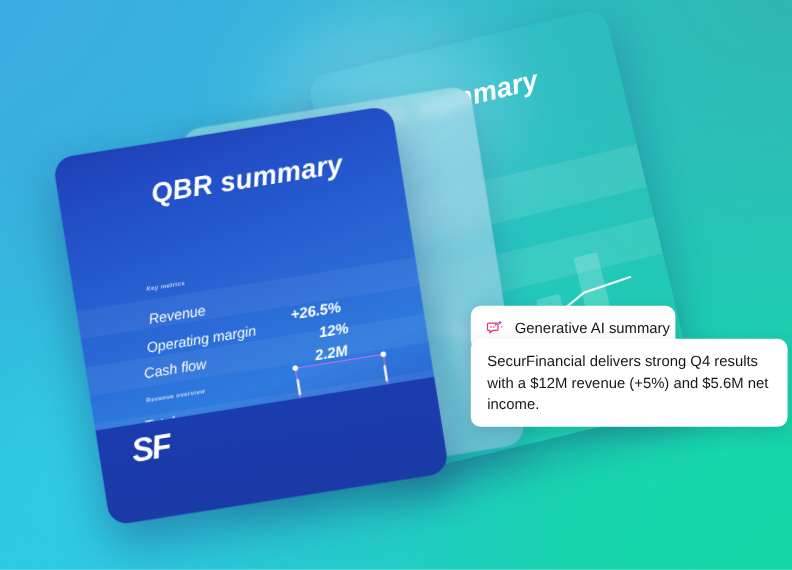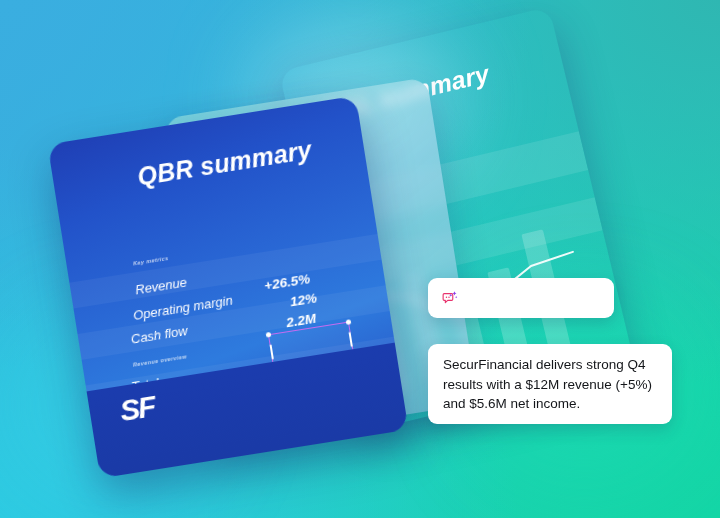--- a/index.html
+++ b/index.html
@@ -219,22 +219,22 @@
     gap: 9px;
     padding: 0 14px;
   }
   #ai-header-label {
     font-size: 13.5px;
     color: #14161A;
     white-space: nowrap;
   }
   #ai-body-panel {
     position: absolute;
-    left: 428px; top: 344px;
-    width: 244px; height: 80px;
+    left: 428px; top: 308px;
+    width: 288px; height: 80px;
     background: #ffffff;
     border-radius: 9px;
     box-shadow: 0 6px 16px rgba(25,45,90,.18);
     padding: 11px 15px;
   }
   #ai-body-text {
     font-size: 13.5px;
     line-height: 1.45;
     color: #14161A;
   }
@@ -320,19 +320,20 @@
 
   <div id="ai-header-panel">
     <svg class="ai-icon" viewBox="0 0 24 24" fill="none">
       <path d="M3.2 5.2h10.4c.9 0 1.6.7 1.6 1.6v6.3c0 .9-.7 1.6-1.6 1.6H8.1l-3.4 3v-3H3.2c-.9 0-1.6-.7-1.6-1.6V6.8c0-.9.7-1.6 1.6-1.6z" stroke="#E8336D" stroke-width="1.6" stroke-linejoin="round"></path>
       <path d="M17.6 1.8l.85 2.05 2.05.85-2.05.85-.85 2.05-.85-2.05-2.05-.85 2.05-.85.85-2.05z" fill="#8B3CE8"></path>
       <path d="M12.4 5.3l.62 1.5 1.5.62-1.5.62-.62 1.5-.62-1.5-1.5-.62 1.5-.62.62-1.5z" fill="#8B3CE8"></path>
       <path d="M20.0 8.6l.45 1.08 1.08.45-1.08.45-.45 1.08-.45-1.08-1.08-.45 1.08-.45.45-1.08z" fill="#8B3CE8"></path>
       <circle cx="6.3" cy="10.2" r="1.05" fill="#E8336D"></circle>
       <circle cx="9.9" cy="10.2" r="1.05" fill="#E8336D"></circle>
     </svg>
+    <span id="ai-header-label">Generative AI summary</span>
   </div>
 
   <div id="ai-body-panel">
     <div id="ai-body-text">SecurFinancial delivers strong Q4 results with a $12M revenue (+5%) and $5.6M net income.</div>
   </div>
 
 </div>
 
 </body></html>

